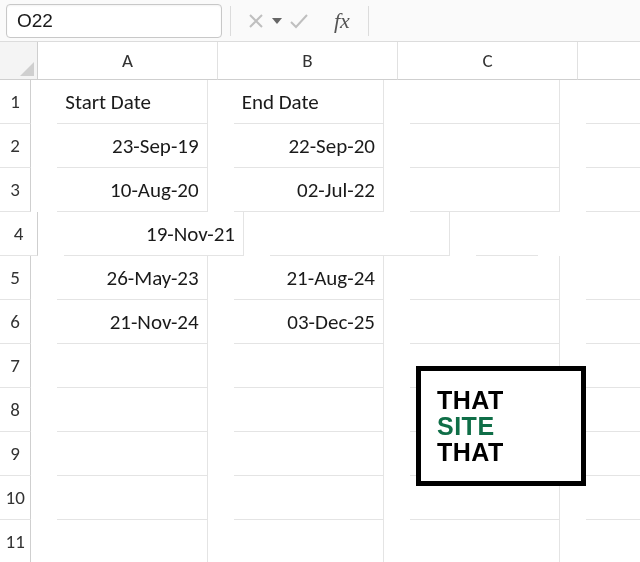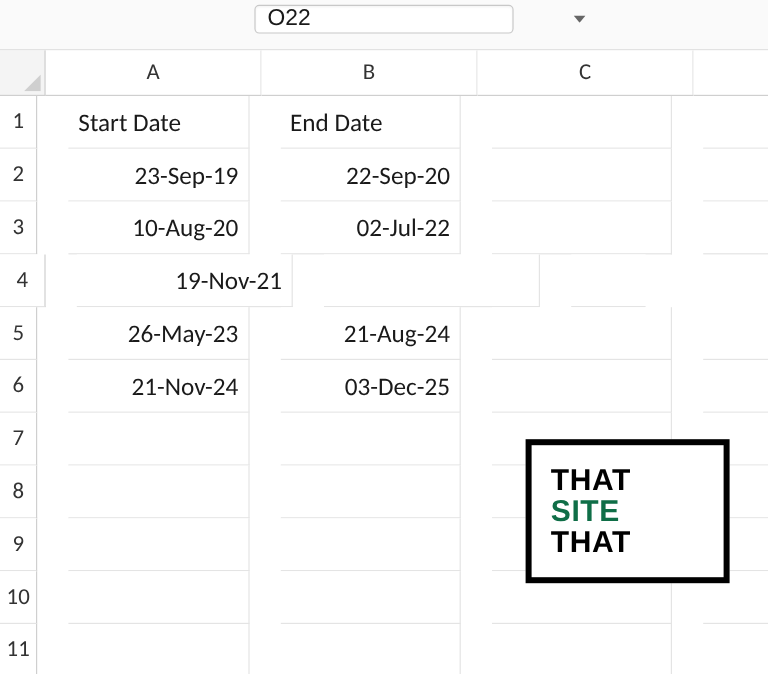--- a/index.html
+++ b/index.html
@@ -9,21 +9,20 @@
     background: #ffffff; overflow: hidden;
     font-size: 20px; color: #1a1a1a;
   }
 
   
   .fbar {
     display: flex; align-items: center;
     height: 42px; gap: 8px; padding: 4px 6px 4px 6px;
     border-bottom: 1px solid #dcdcdc;
     background: #fafafa;
-    flex-direction: column;
   }
   .namebox-wrap {
     display: flex; align-items: center;
     width: 216px; height: 34px;
     background: #ffffff;
     border: 1px solid #c8c8c8;
     border-radius: 4px;
     box-shadow: inset 0 1px 2px rgba(0,0,0,.05);
   }
   .namebox {
@@ -107,21 +106,20 @@
     left: 416px; top: 324px;
     width: 170px; height: 120px;
     border: 5px solid #000000;
     background: #ffffff;
     display: flex; flex-direction: column; justify-content: center;
     padding-left: 16px;
     font-family: "Arial Black", Arial, sans-serif;
     font-weight: 900;
     line-height: 1.05;
     z-index: 5;
-    margin-left: 22px;
   }
   .wm .l1 { font-size: 25px; color: #000; letter-spacing: 0.5px; }
   .wm .l2 { font-size: 25px; color: #0f6e47; letter-spacing: 0.5px; }
   .wm .l3 { font-size: 25px; color: #000; letter-spacing: 0.5px; }
 </style>
 </head>
 <body>
 
 <div class="fbar">
   <div class="namebox-wrap">

